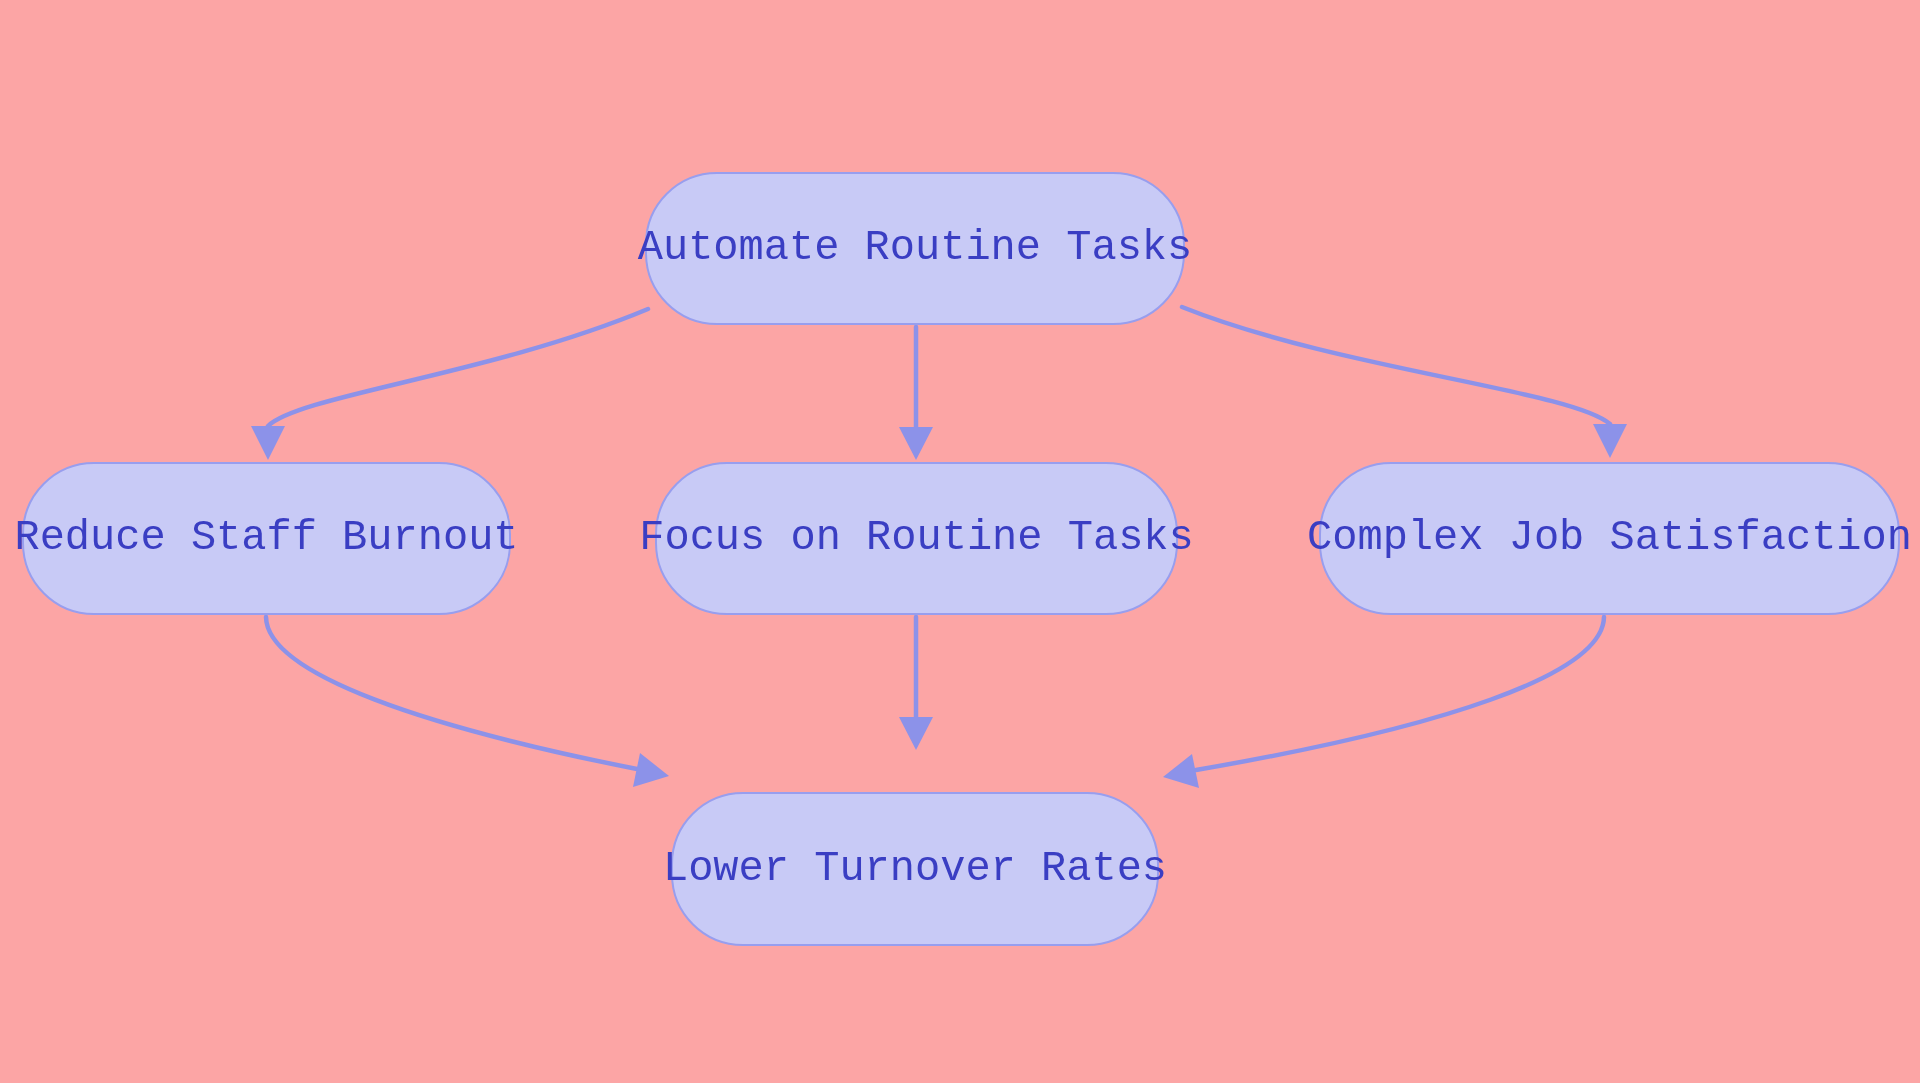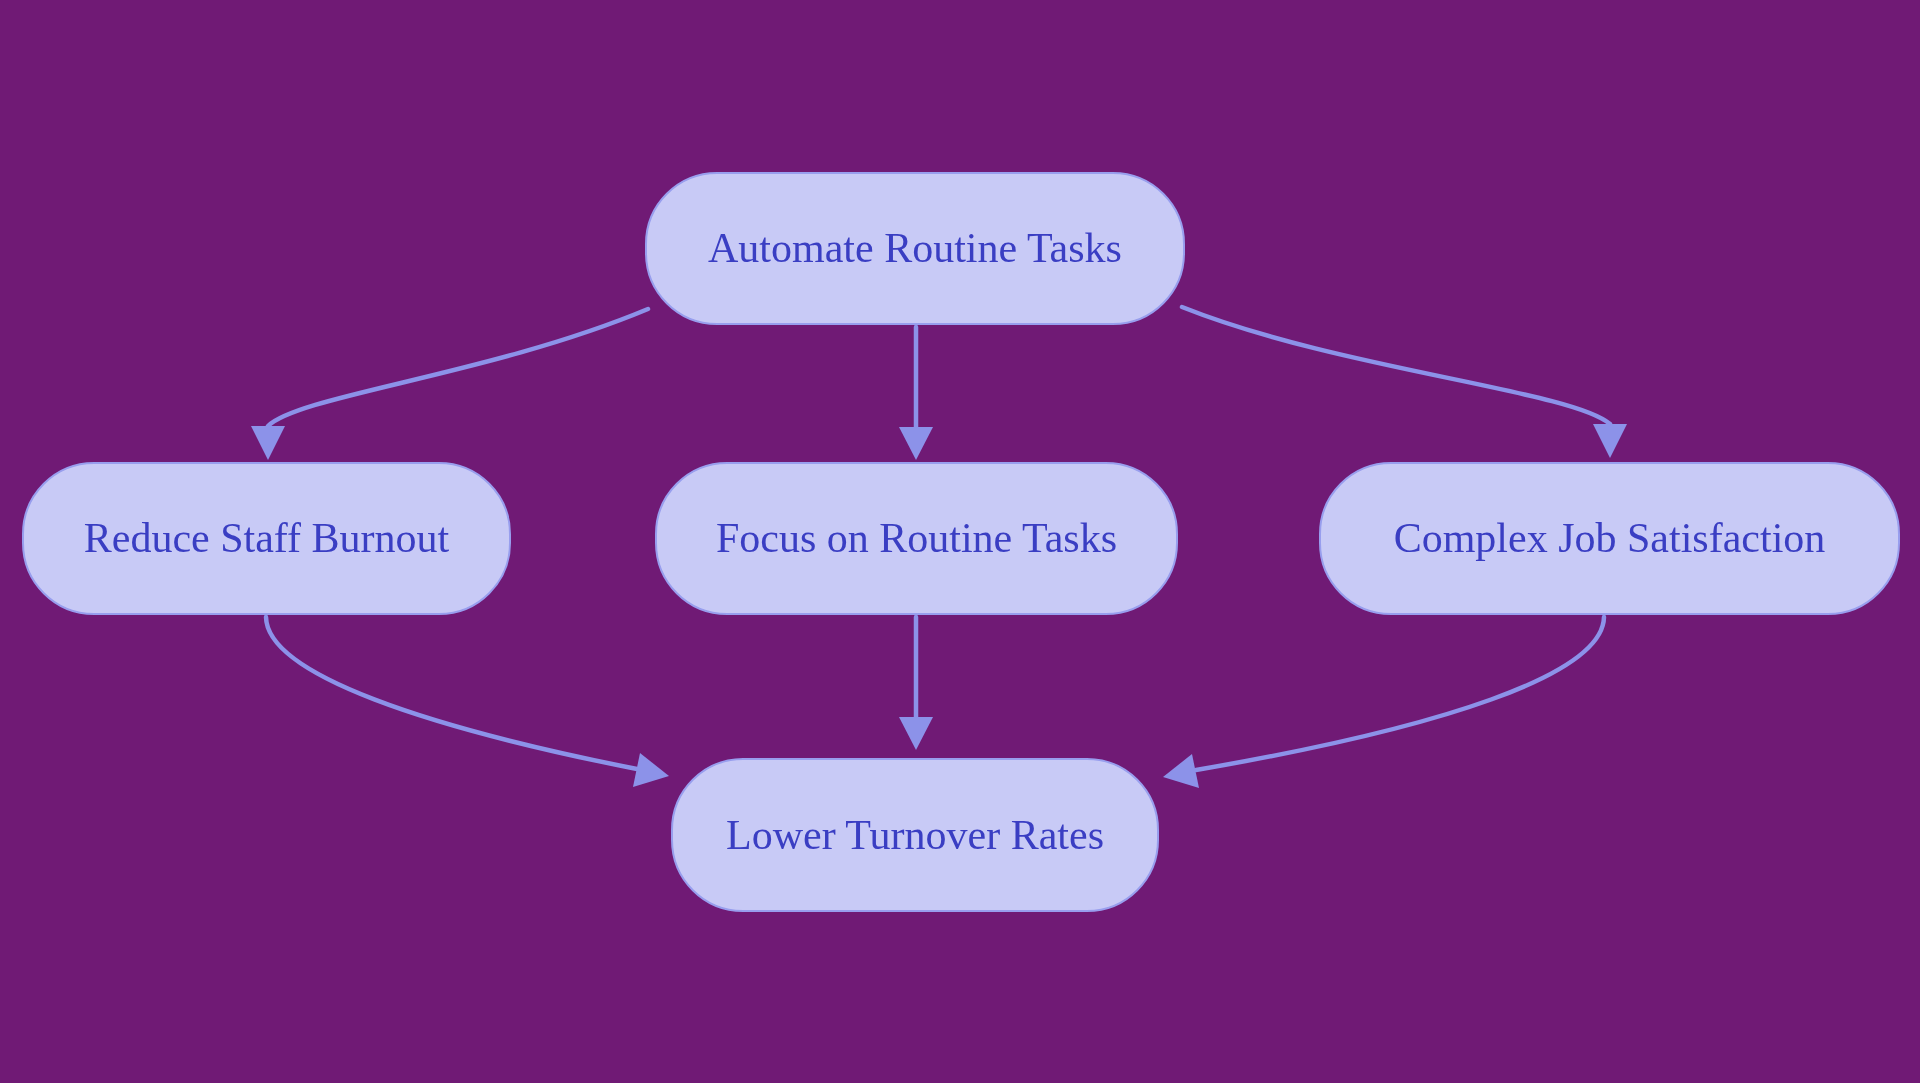--- a/index.html
+++ b/index.html
@@ -4,23 +4,23 @@
 <style>
   html, body {
     margin: 0;
     padding: 0;
     background: #ffffff;
   }
   .canvas {
     position: relative;
     width: 1920px;
     height: 1083px;
-    background: #701a75;
+    background: #fca5a5;
     overflow: hidden;
-    font-family: Liberation Serif, serif;
+    font-family: Liberation Mono, monospace;
   }
   .edges {
     position: absolute;
     left: 0;
     top: 0;
     width: 1920px;
     height: 1083px;
   }
   .edges path {
     fill: none;
@@ -44,21 +44,21 @@
     text-align: center;
     color: #3a3ec3;
     font-size: 42px;
     line-height: 1.1;
     white-space: nowrap;
   }
   .n-automate     { left: 645px;  top: 172px; width: 540px; height: 153px; }
   .n-burnout      { left: 22px;   top: 462px; width: 489px; height: 153px; }
   .n-complex      { left: 655px;  top: 462px; width: 523px; height: 153px; }
   .n-satisfaction { left: 1319px; top: 462px; width: 581px; height: 153px; }
-  .n-turnover     { left: 671px;  top: 758px; width: 488px; height: 154px; }
+  .n-turnover     { left: 671px;  top: 792px; width: 488px; height: 154px; }
 </style>
 </head>
 <body>
 
 <div class="canvas">
 
   <svg class="edges" viewBox="0 0 1920 1083" xmlns="http://www.w3.org/2000/svg">
     <g>
       <path d="M 648 309 C 490 375, 300 395, 268 426"></path>
       <polygon points="251,426 285,426 268,460"></polygon>

